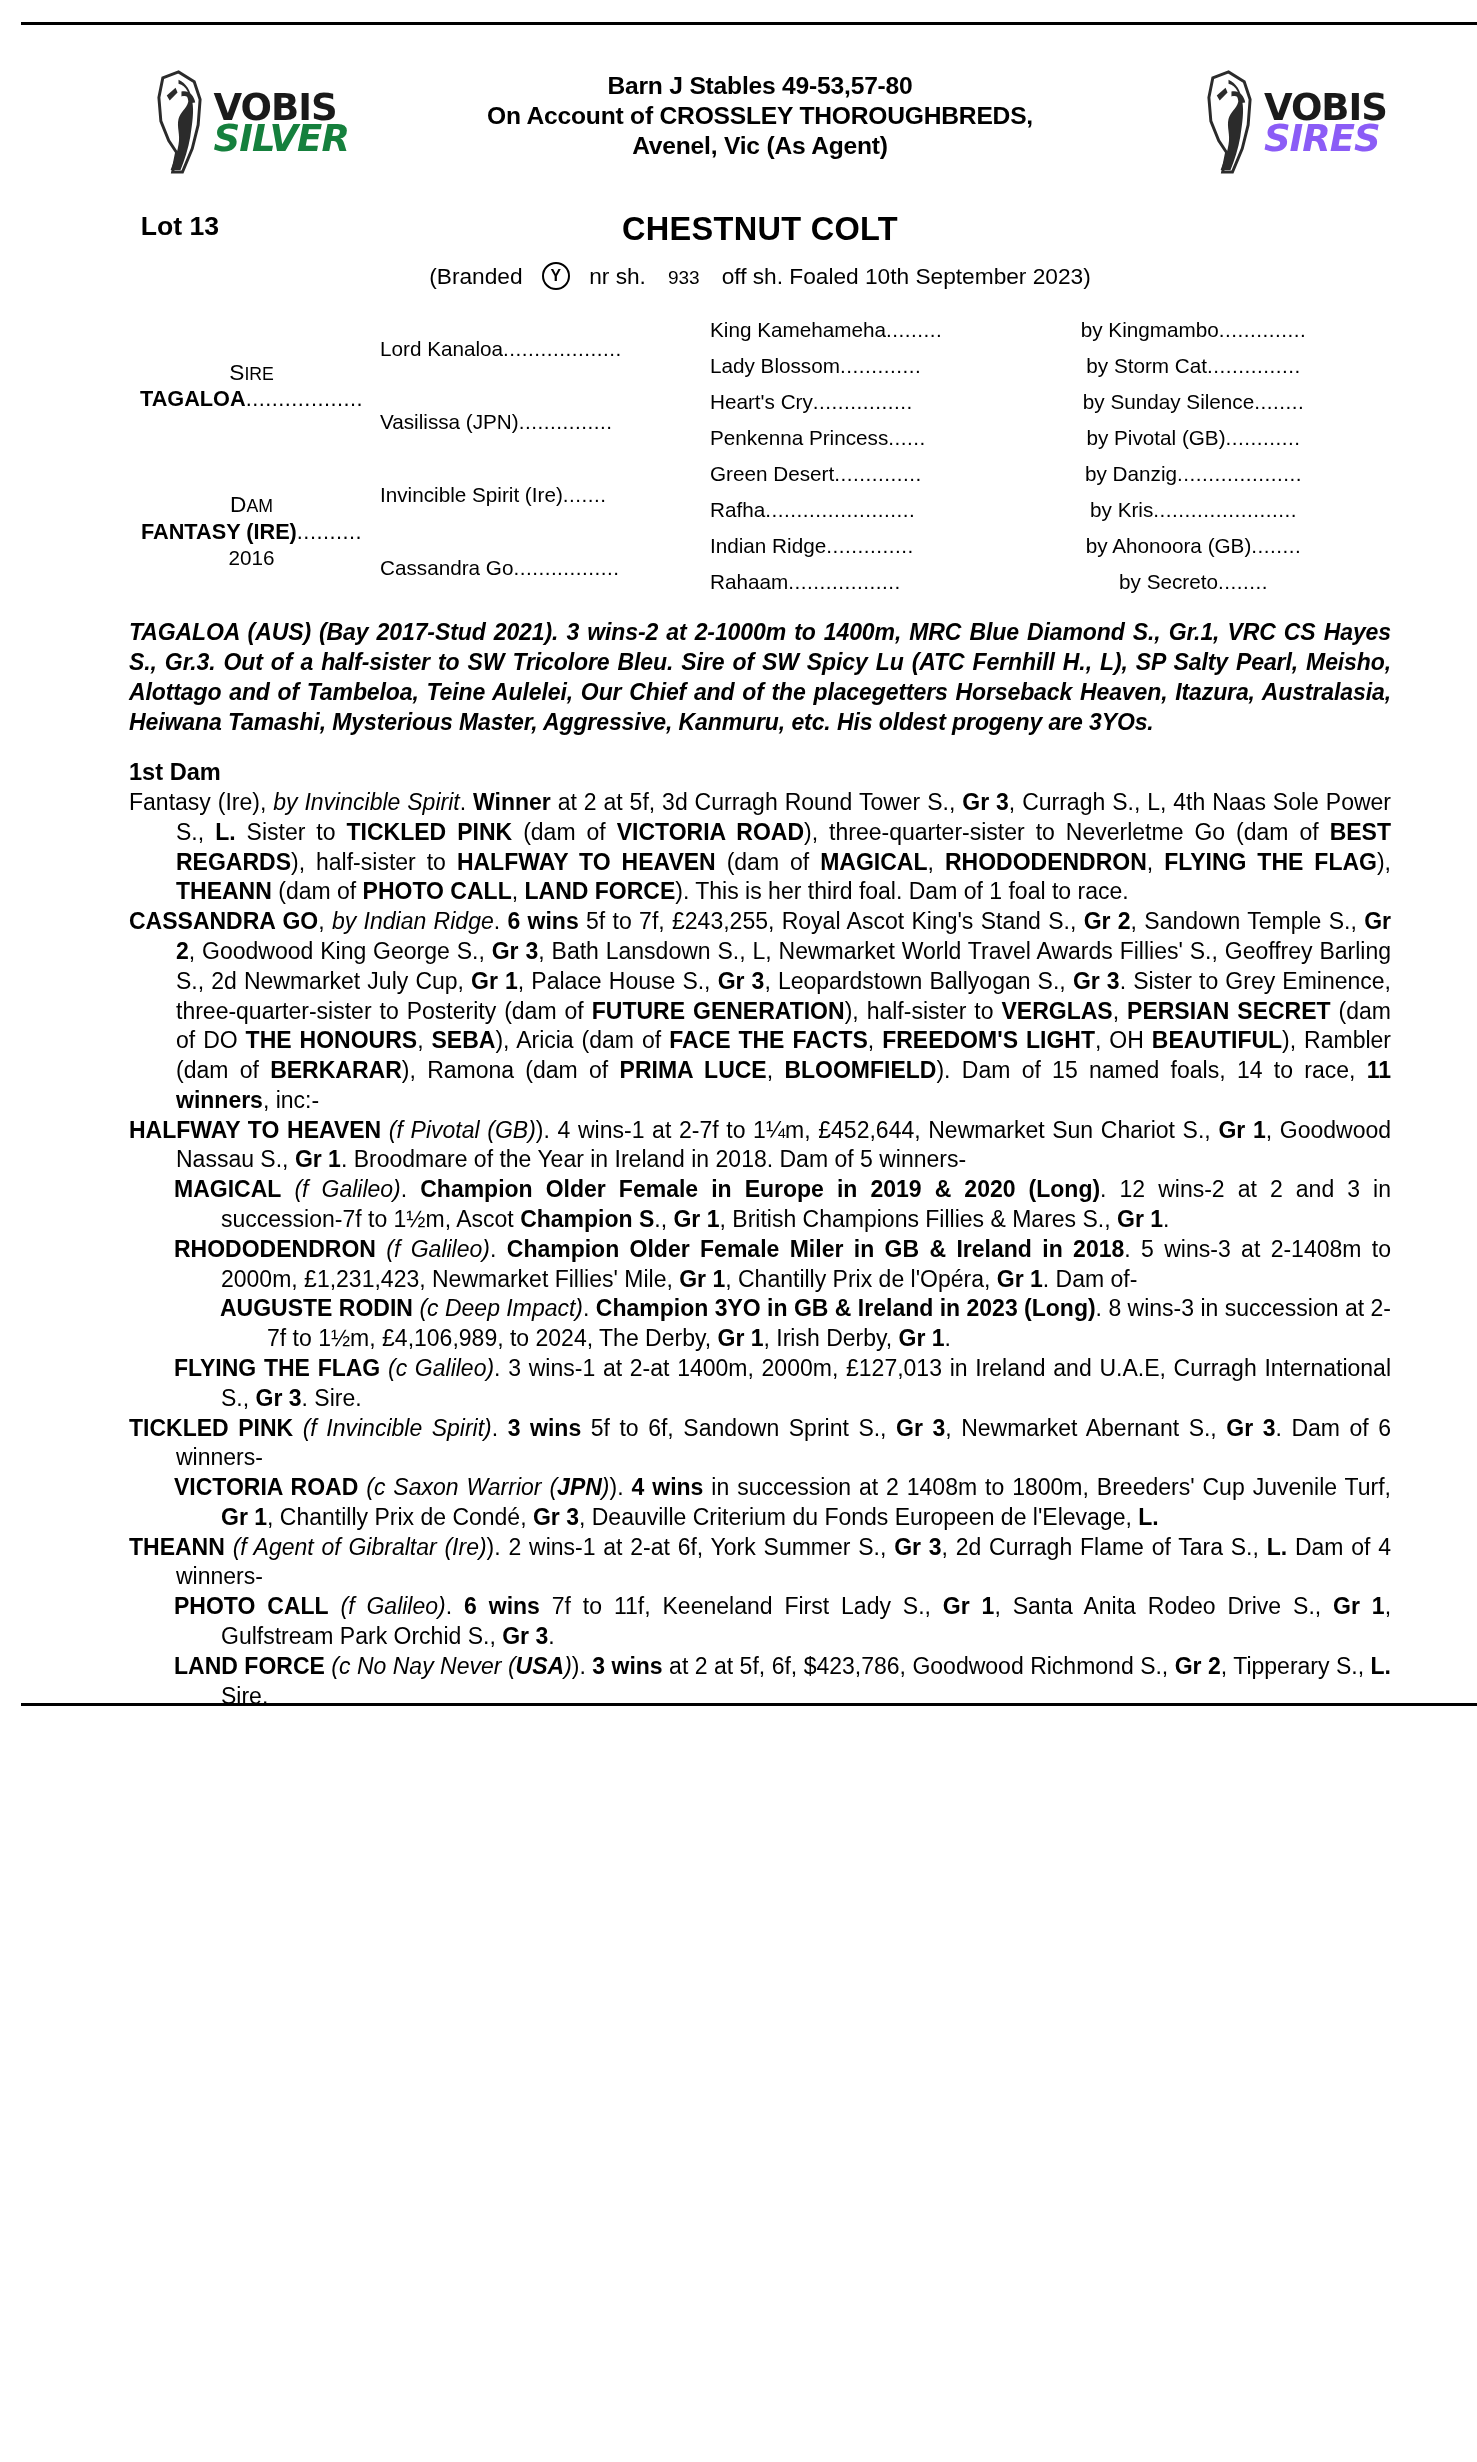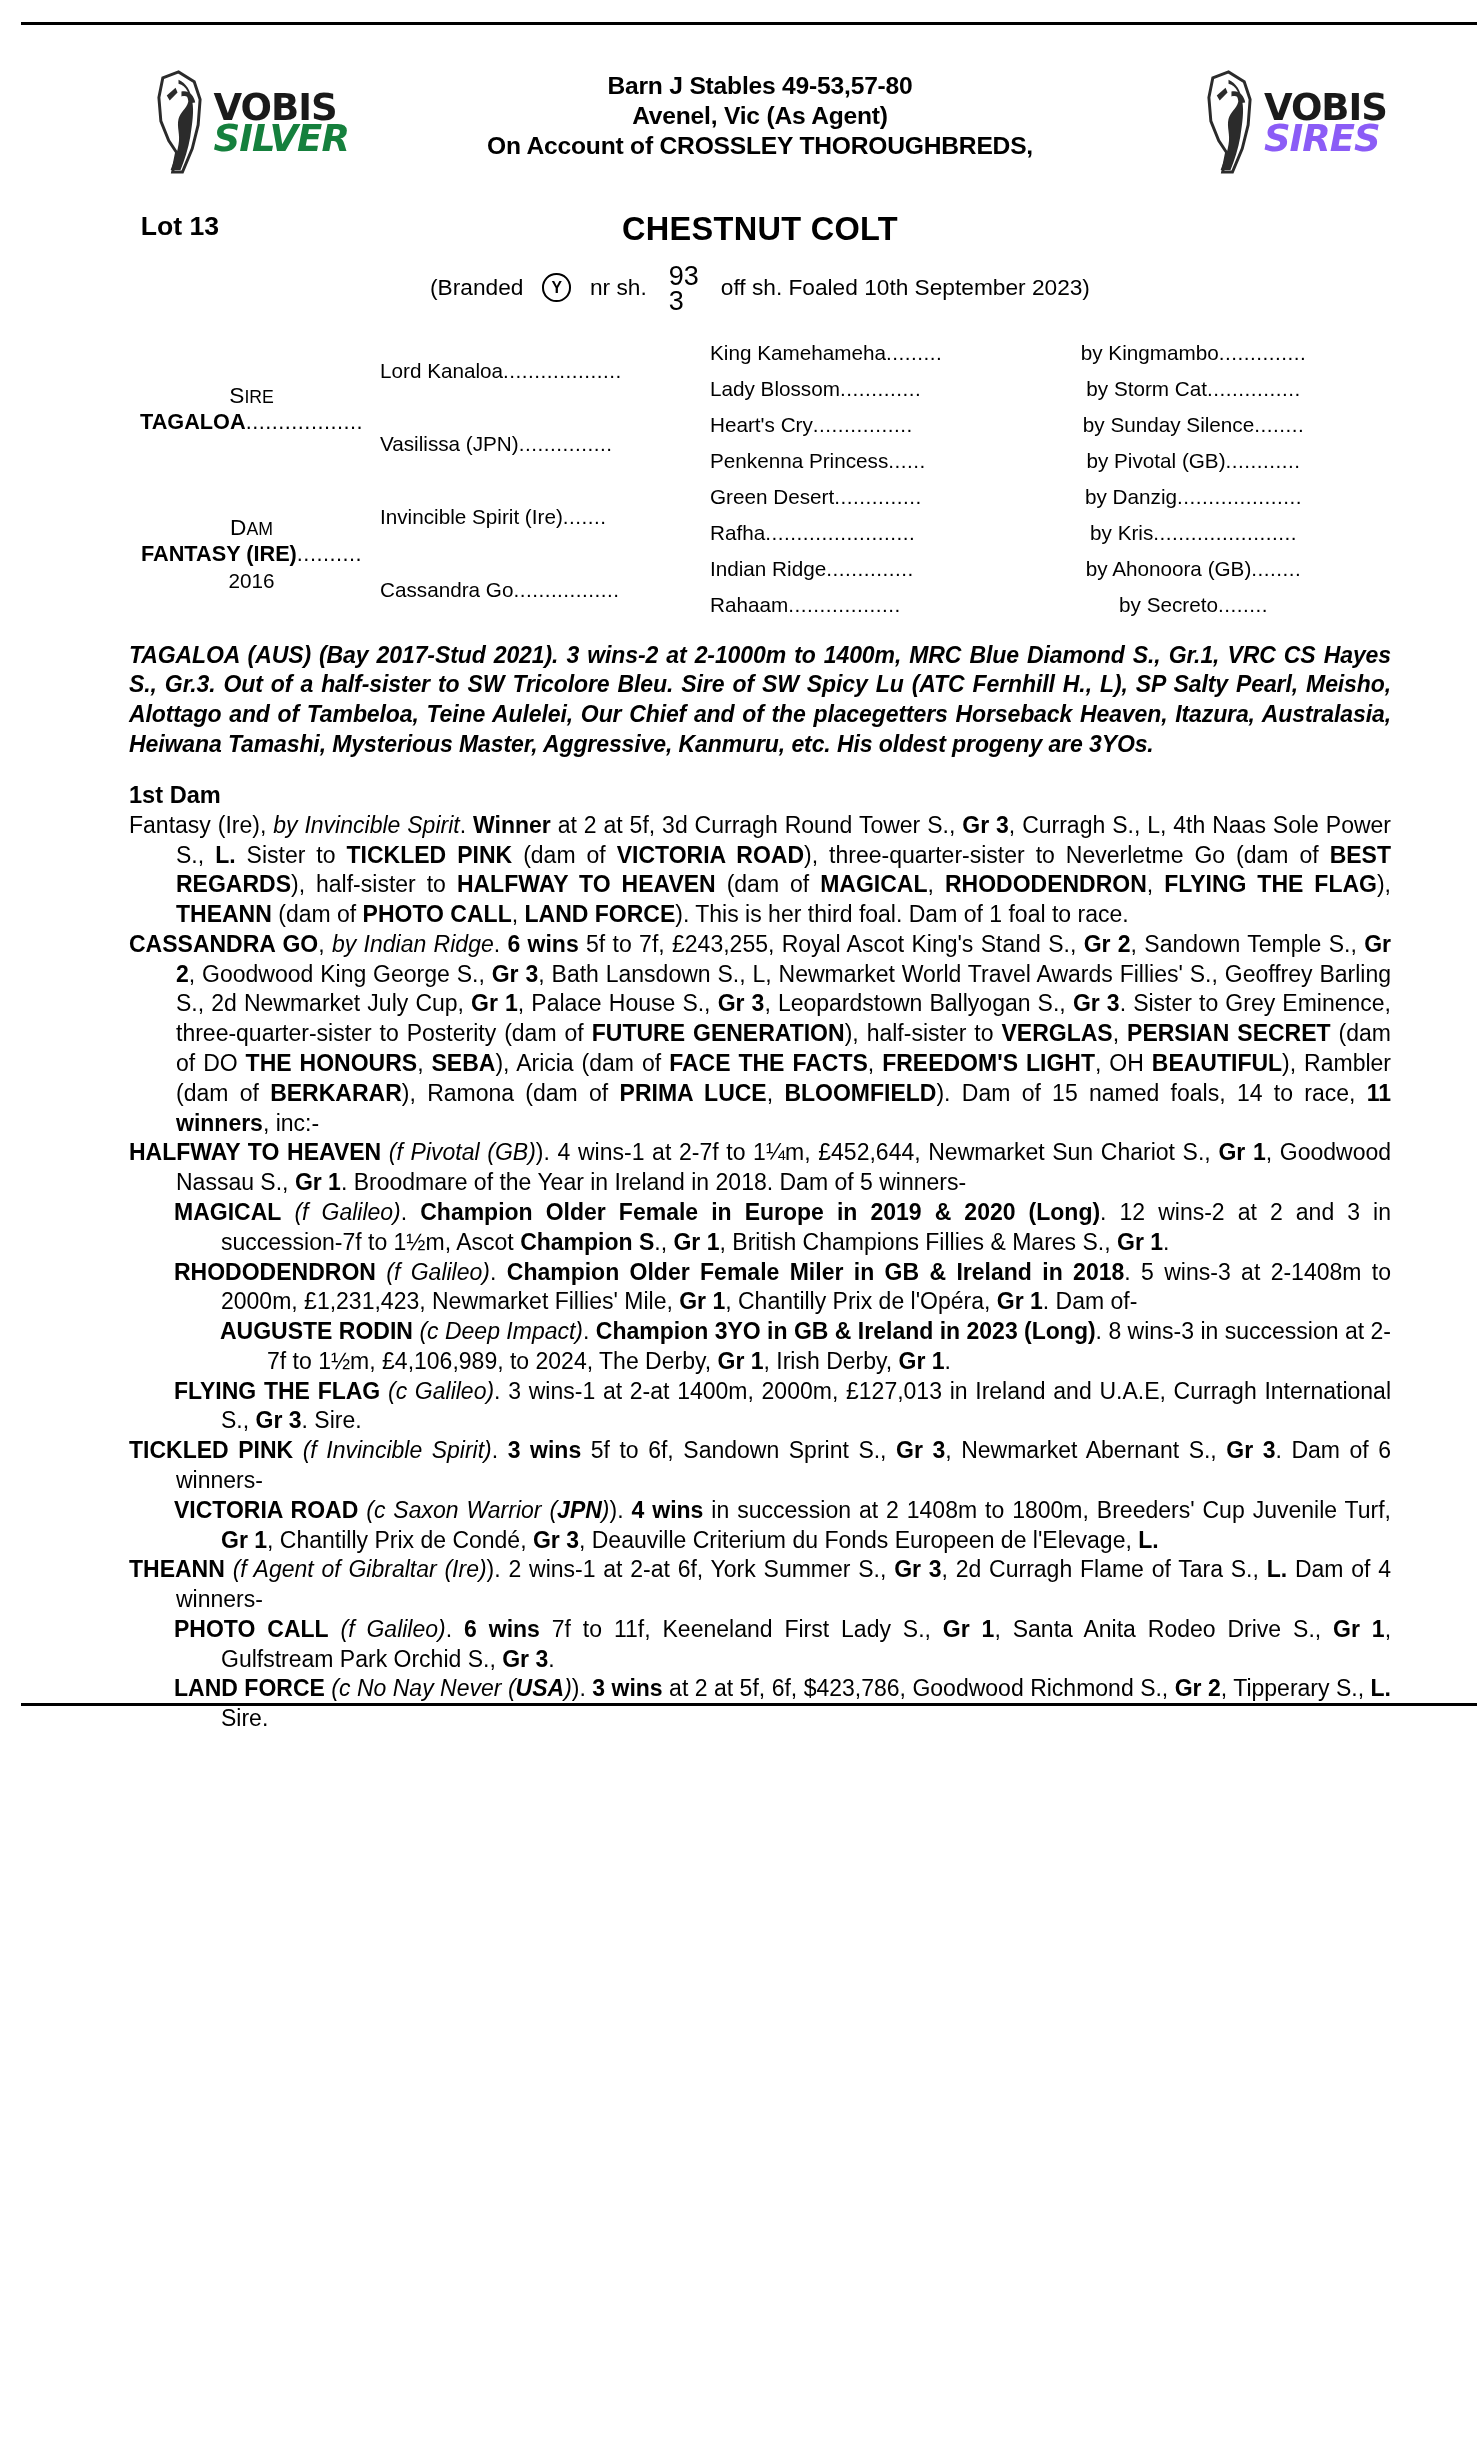--- a/index.html
+++ b/index.html
@@ -142,24 +142,24 @@
     width: 24.6px;
     height: 24.6px;
     border: 2px solid #000;
     border-radius: 50%;
     font-size: 15.8px;
     font-weight: bold;
     line-height: 1;
   }
   .brand-frac {
     display: inline-flex;
-    flex-direction: column;
-    align-items: flex-start;
+    flex-direction: row;
+    align-items: flex-end;
     line-height: 0.95;
-    font-size: 27px;
+    font-size: 19px;
     margin: 0 3px;
     position: relative;
     top: 2px;
   }
   .brand-frac .num { }
   .brand-frac .den { }
 
   
   .pedigree {
     margin-top: 21.7px;
@@ -293,22 +293,22 @@
           </span>
           <span class="logo-words">
             <span class="logo-word1">VOBIS</span>
             <span class="logo-word2 silver-tone">SILVER</span>
           </span>
         </div>
       </div>
 
       <div class="header-center">
         <div class="consignor-line">Barn J Stables 49-53,57-80</div>
+        <div class="consignor-line">On Account of CROSSLEY THOROUGHBREDS,</div>
         <div class="consignor-line">Avenel, Vic (As Agent)</div>
-        <div class="consignor-line">On Account of CROSSLEY THOROUGHBREDS,</div>
       </div>
 
       <div class="logo logo-right">
         <div class="logo-inner">
           <span class="logo-mark">
             <svg viewBox="0 0 62 108" width="61" height="106" aria-hidden="true">
               <path d="M14 8 L30 2 L46 12 L52 30 L50 56 L44 80 L34 104 L24 104 L28 84 L20 72 L12 52 L10 28 Z" fill="none" stroke="#2b2b2b" stroke-width="3"></path>
               <path d="M30 14 C38 16 42 24 40 32 C38 40 32 42 30 50 C28 58 32 66 30 76 C28 88 24 96 22 102
                        L32 102 C36 92 40 80 42 68 C44 54 46 42 44 32 C42 20 38 14 30 10 Z" fill="#2b2b2b"></path>
               <path d="M33 22 C40 20 46 26 47 33 L41 34 C40 29 37 26 33 27 Z" fill="#2b2b2b"></path>

